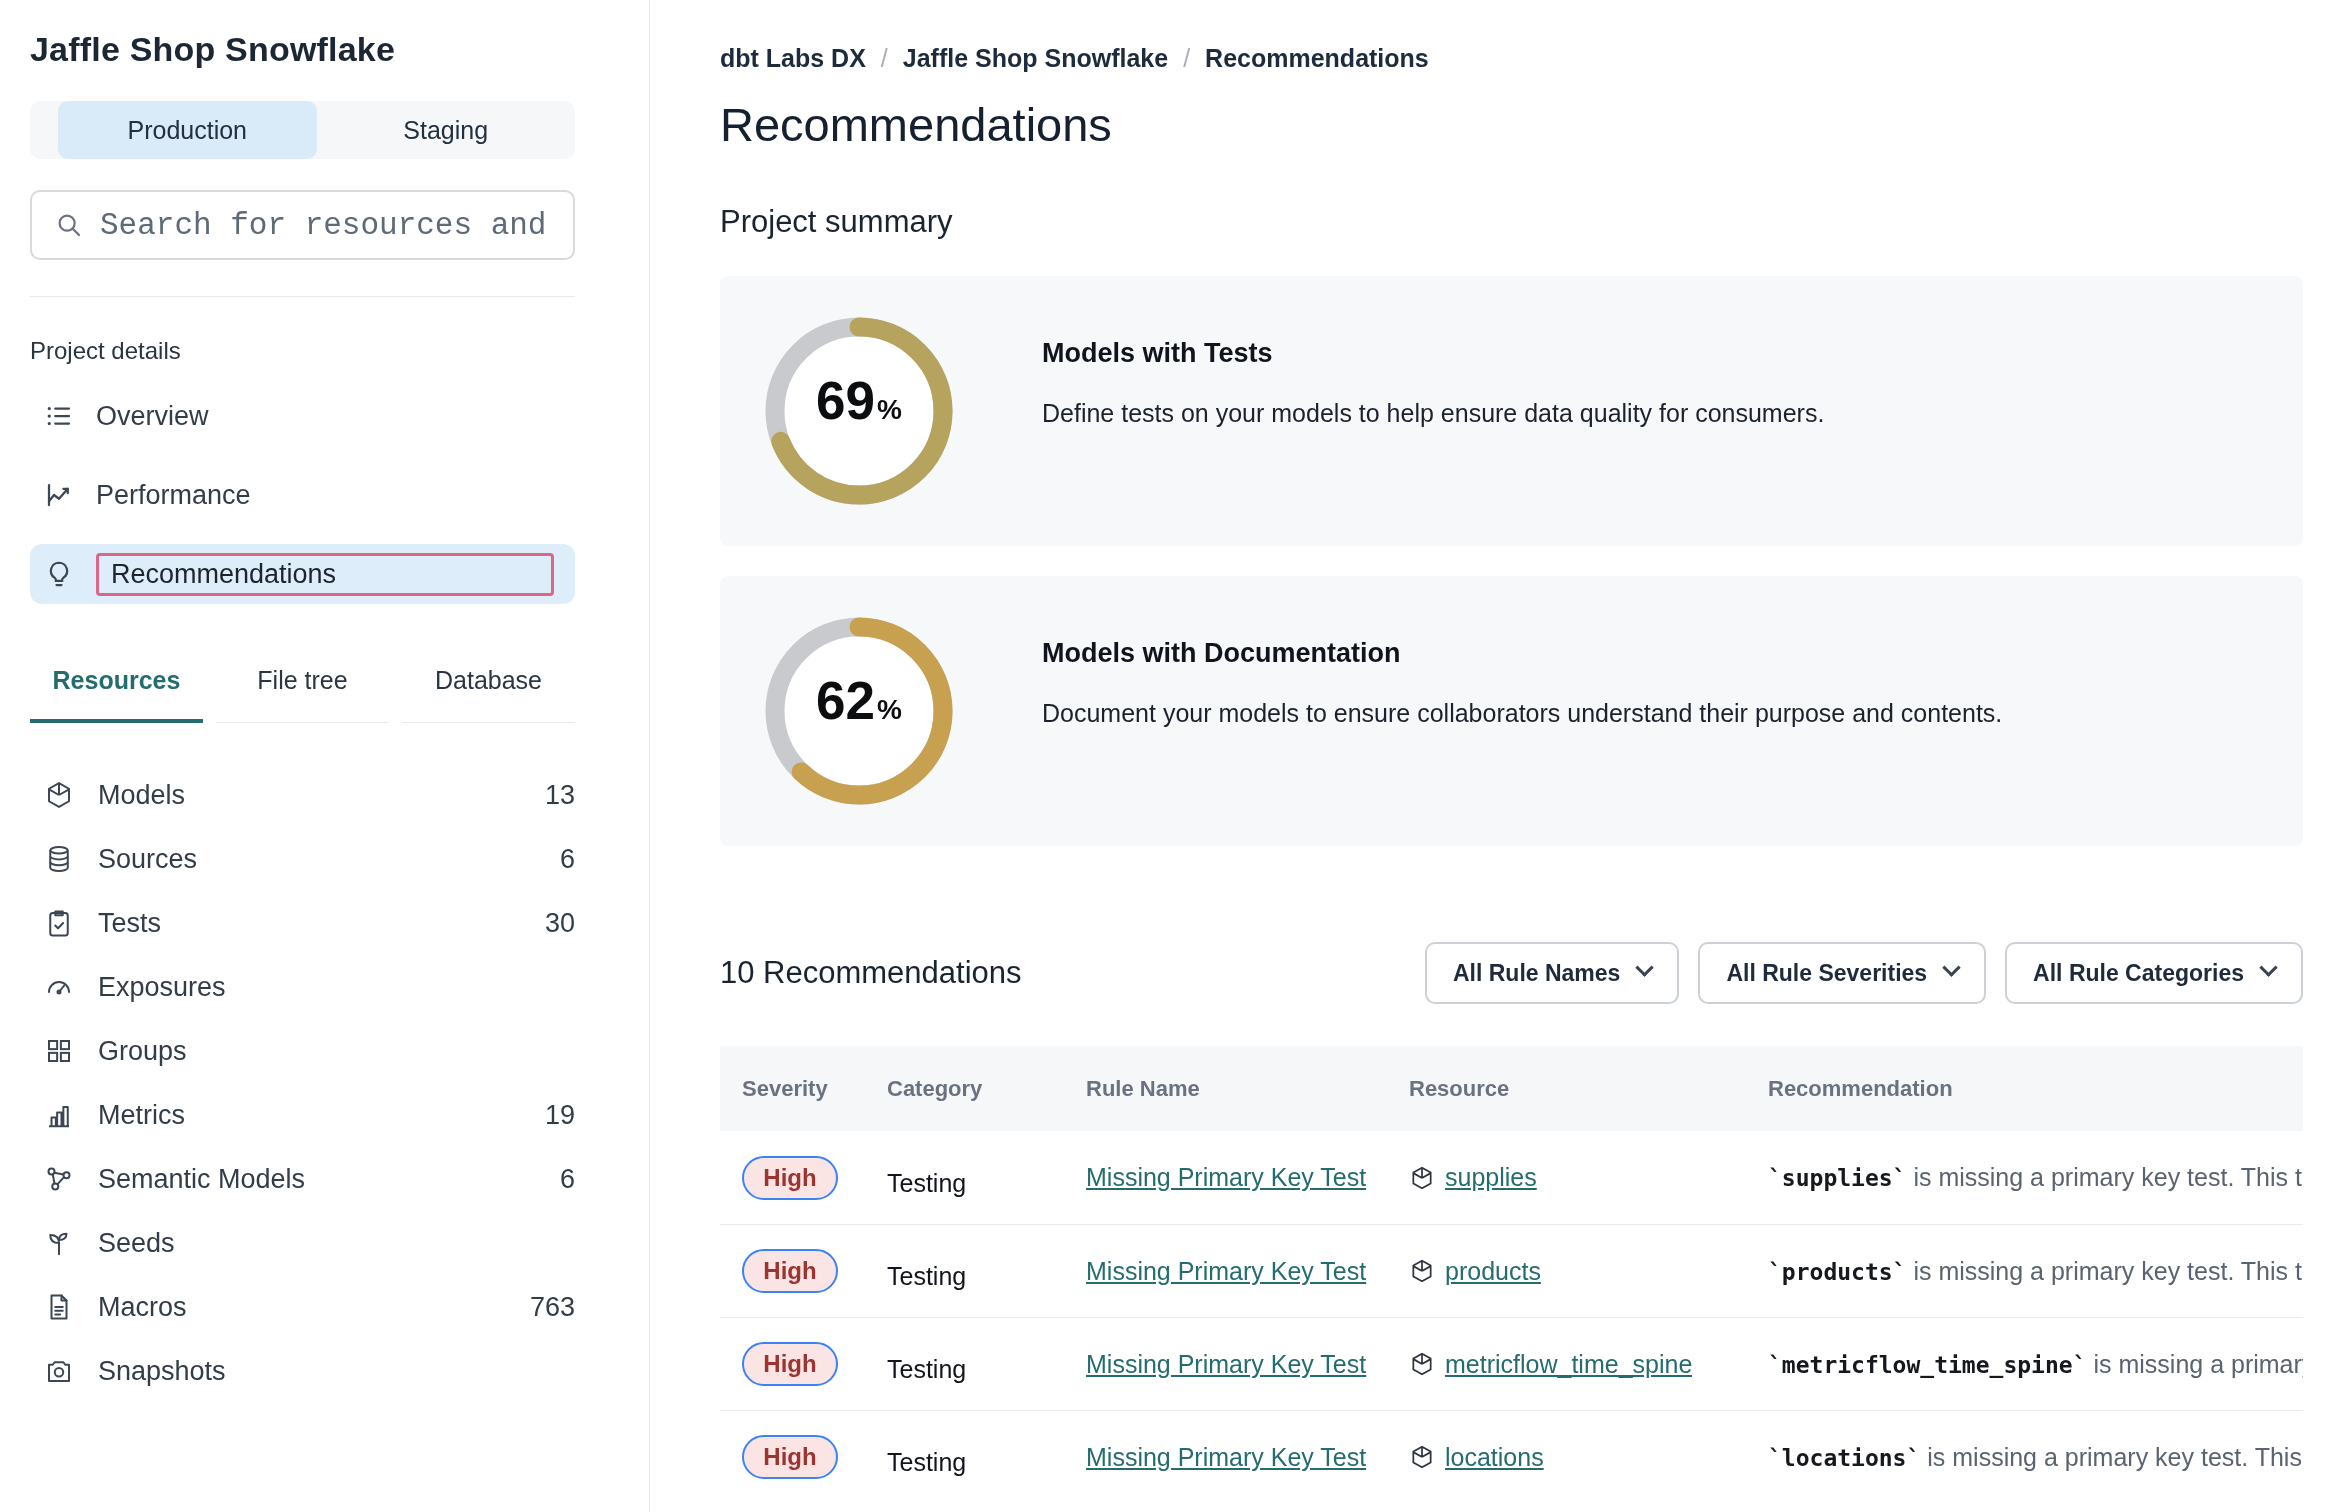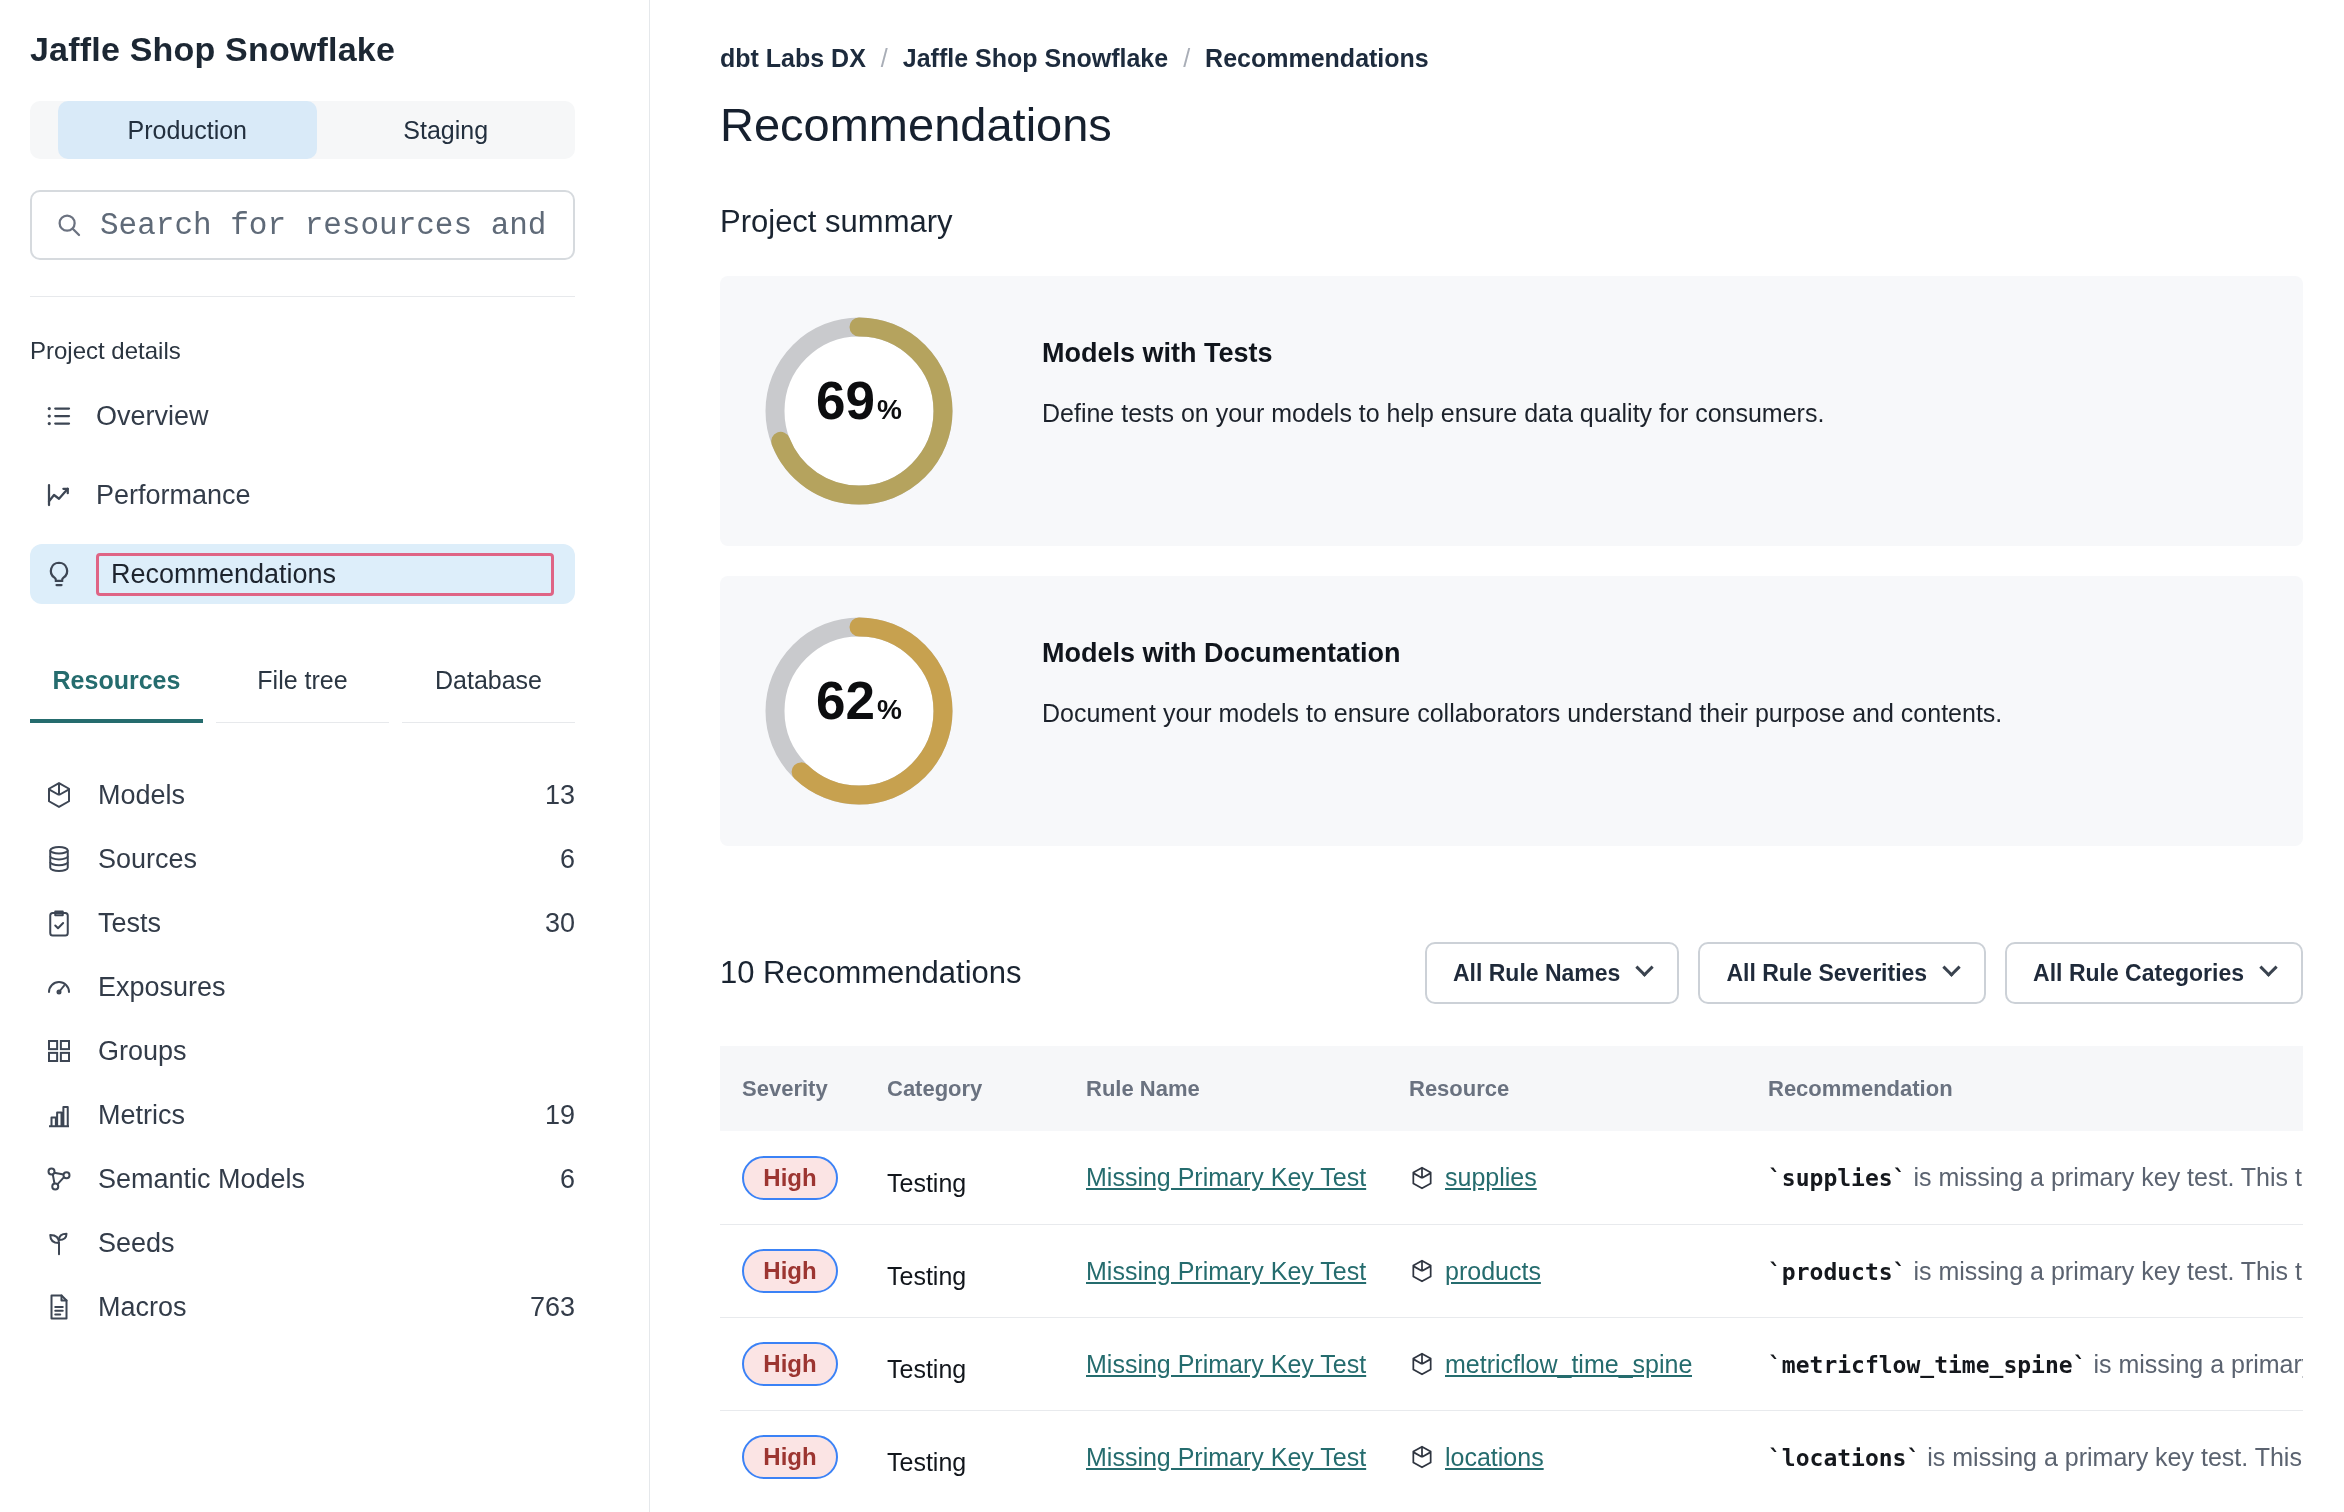--- a/index.html
+++ b/index.html
@@ -274,20 +274,27 @@
         <span class="res-label">Seeds</span>
         <span class="res-count"></span>
       </div>
       <div class="res-item">
         <svg width="30" height="30" viewBox="0 0 24 24">
             <use href="#i-file"></use>
           </svg>
         <span class="res-label">Macros</span>
         <span class="res-count">763</span>
       </div>
+      <div class="res-item">
+        <svg width="30" height="30" viewBox="0 0 24 24">
+            <use href="#i-camera"></use>
+          </svg>
+        <span class="res-label">Snapshots</span>
+        <span class="res-count"></span>
+      </div>
     </div>
   </aside>
 
   <main class="main">
 
     <div class="breadcrumb">
       <span class="crumb">dbt Labs DX</span>
       <span class="crumb-sep">/</span>
       <span class="crumb">Jaffle Shop Snowflake</span>
       <span class="crumb-sep">/</span>

